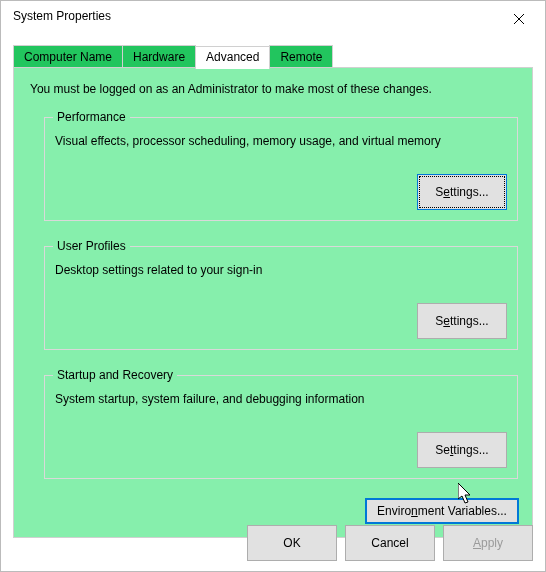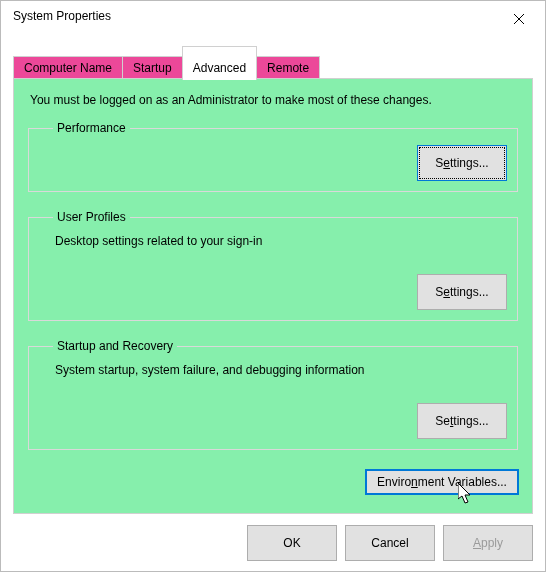--- a/index.html
+++ b/index.html
@@ -42,50 +42,50 @@
   .tabstrip {
     display: flex;
     align-items: flex-end;
     position: relative;
     margin-bottom: -1px;
   }
   .tab {
     padding: 4px 10px 4px 10px;
     border: 1px solid #d0d0d0;
     border-bottom: none;
-    background: #ec4899;
+    background: #22c55e;
     color: #000;
     cursor: pointer;
     position: relative;
     margin-right: -1px;
     font-size: 12px;
   }
   .tab.active {
     background: #fff;
     border-color: #d0d0d0;
     z-index: 2;
-    padding-top: 14px;
+    padding-top: 3px;
     padding-bottom: 5px;
     top: 1px;
   }
   .tab-panel {
     border: 1px solid #d0d0d0;
     background: #86efac;
     padding: 14px 14px 14px 14px;
     position: relative;
     min-height: 436px;
   }
   .admin-note {
     margin: 0 0 14px 2px;
     color: #000;
   }
   fieldset.group {
     border: 1px solid #d9d9d9;
-    margin: 0 0 18px 0;
-    padding: 10px 10px 10px 24px;
+    margin: 0 0 18px 16px;
+    padding: 10px 10px 10px 8px;
     position: relative;
   }
   fieldset.group legend {
     padding: 0 4px;
     color: #000;
     font-size: 12px;
   }
   .group-desc {
     color: #000;
     margin: 0 0 26px 2px;
@@ -164,31 +164,32 @@
         <line x1="0" y1="0" x2="10" y2="10" stroke="#000" stroke-width="1"></line>
         <line x1="10" y1="0" x2="0" y2="10" stroke="#000" stroke-width="1"></line>
       </svg>
   </div>
 </div>
 
 <div class="content-area">
 
   <div class="tabstrip">
     <div class="tab">Computer Name</div>
-    <div class="tab">Startup</div>
+    <div class="tab">Hardware</div>
     <div class="tab active">Advanced</div>
     <div class="tab">Remote</div>
   </div>
 
   <div class="tab-panel">
 
     <p class="admin-note">You must be logged on as an Administrator to make most of these changes.</p>
 
     <fieldset class="group">
       <legend>Performance</legend>
+      <p class="group-desc">Visual effects, processor scheduling, memory usage, and virtual memory</p>
       <div class="btn-row">
         <button class="win-btn focus focus-inner"><span>S</span><span class="underline-accel">e</span><span>ttings...</span></button>
       </div>
     </fieldset>
 
     <fieldset class="group">
       <legend>User Profiles</legend>
       <p class="group-desc">Desktop settings related to your sign-in</p>
       <div class="btn-row">
         <button class="win-btn"><span>S</span><span class="underline-accel">e</span><span>ttings...</span></button>

